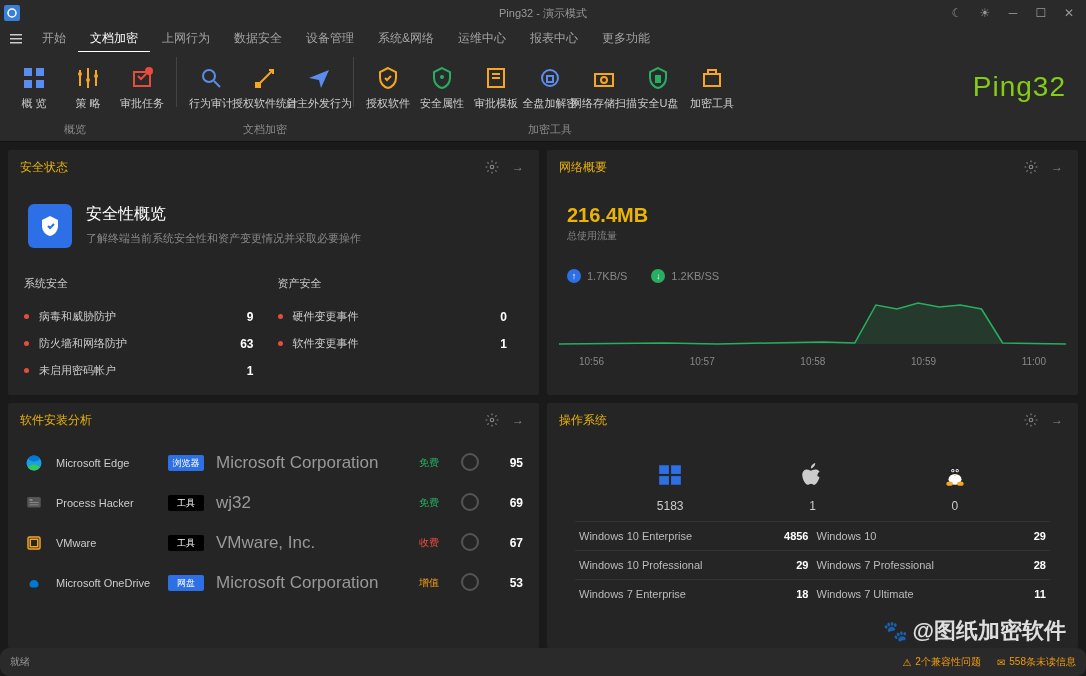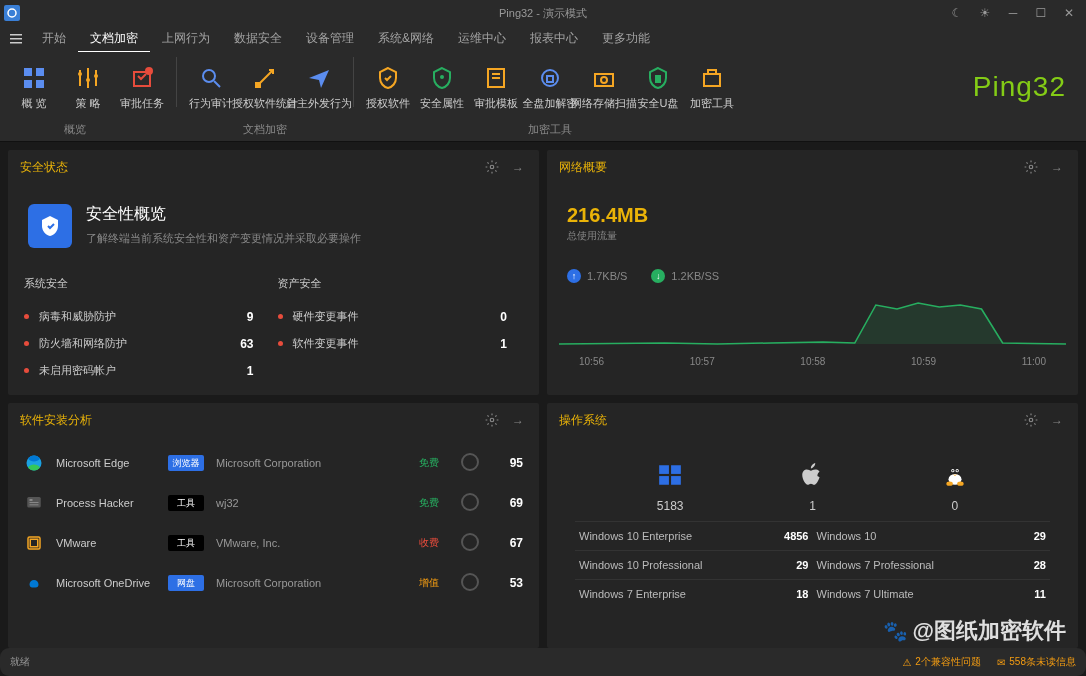--- a/index.html
+++ b/index.html
@@ -69,21 +69,21 @@
 .chart-labels { display: flex; justify-content: space-between; padding: 0 20px; font-size: 10px; color: #888; margin-top: 4px; }
 
 
 .sw-list { display: flex; flex-direction: column; gap: 4px; }
 .sw-row { display: flex; align-items: center; padding: 8px 4px; gap: 12px; }
 .sw-icon { width: 20px; height: 20px; display: flex; align-items: center; justify-content: center; }
 .sw-name { width: 100px; font-size: 11px; color: #ccc; }
 .sw-tag { width: 36px; height: 16px; border-radius: 2px; font-size: 9px; display: flex; align-items: center; justify-content: center; color: #fff; }
 .tag-blue { background: #2d6fe5; }
 .tag-blue2 { background: #000000; }
-.sw-vendor { flex: 1; font-size: 11px; color: #999; }
+.sw-vendor { flex: 1; font-size: 17px; color: #999; }
 .sw-license { width: 30px; font-size: 10px; }
 .lic-free { color: #27ae60; }
 .lic-paid { color: #e74c3c; }
 .lic-add { color: #f39c12; }
 .sw-ring { width: 20px; height: 20px; }
 .ring { width: 18px; height: 18px; border: 2px solid #555; border-radius: 50%; }
 .sw-count { width: 30px; text-align: right; font-weight: bold; color: #fff; font-size: 12px; }
 
 
 .os-icons { display: flex; justify-content: space-around; padding: 16px 40px 8px; }

